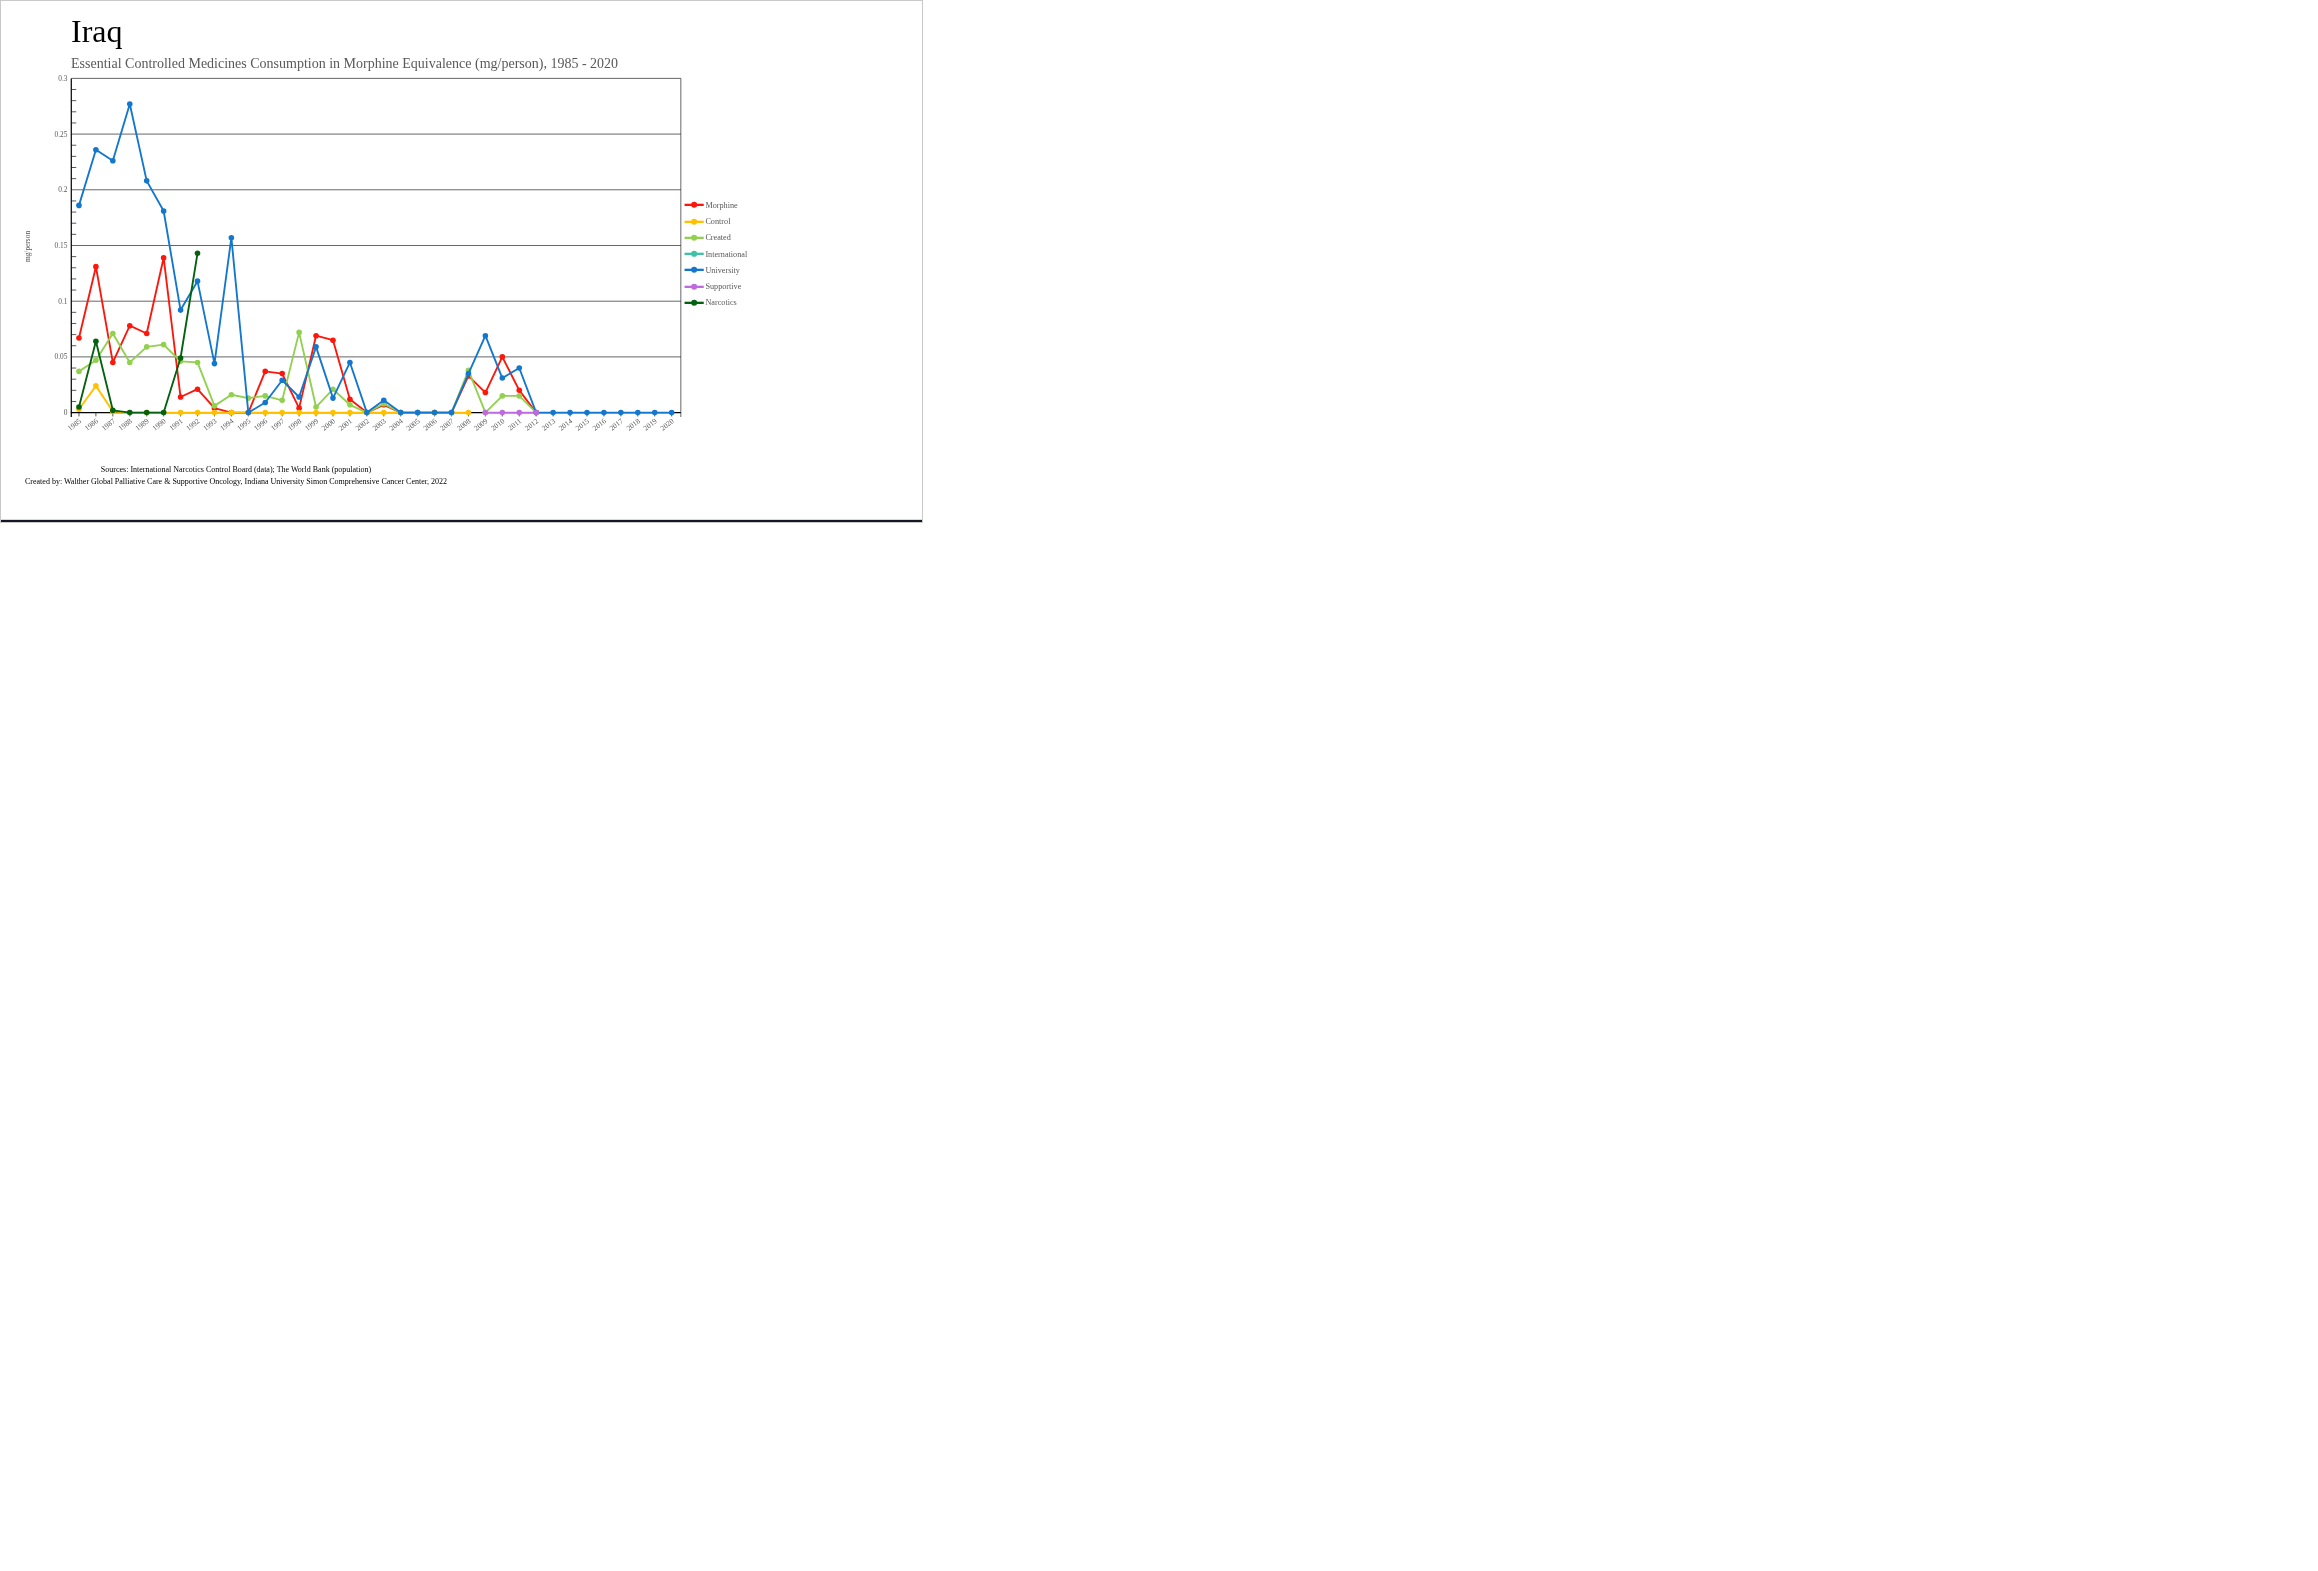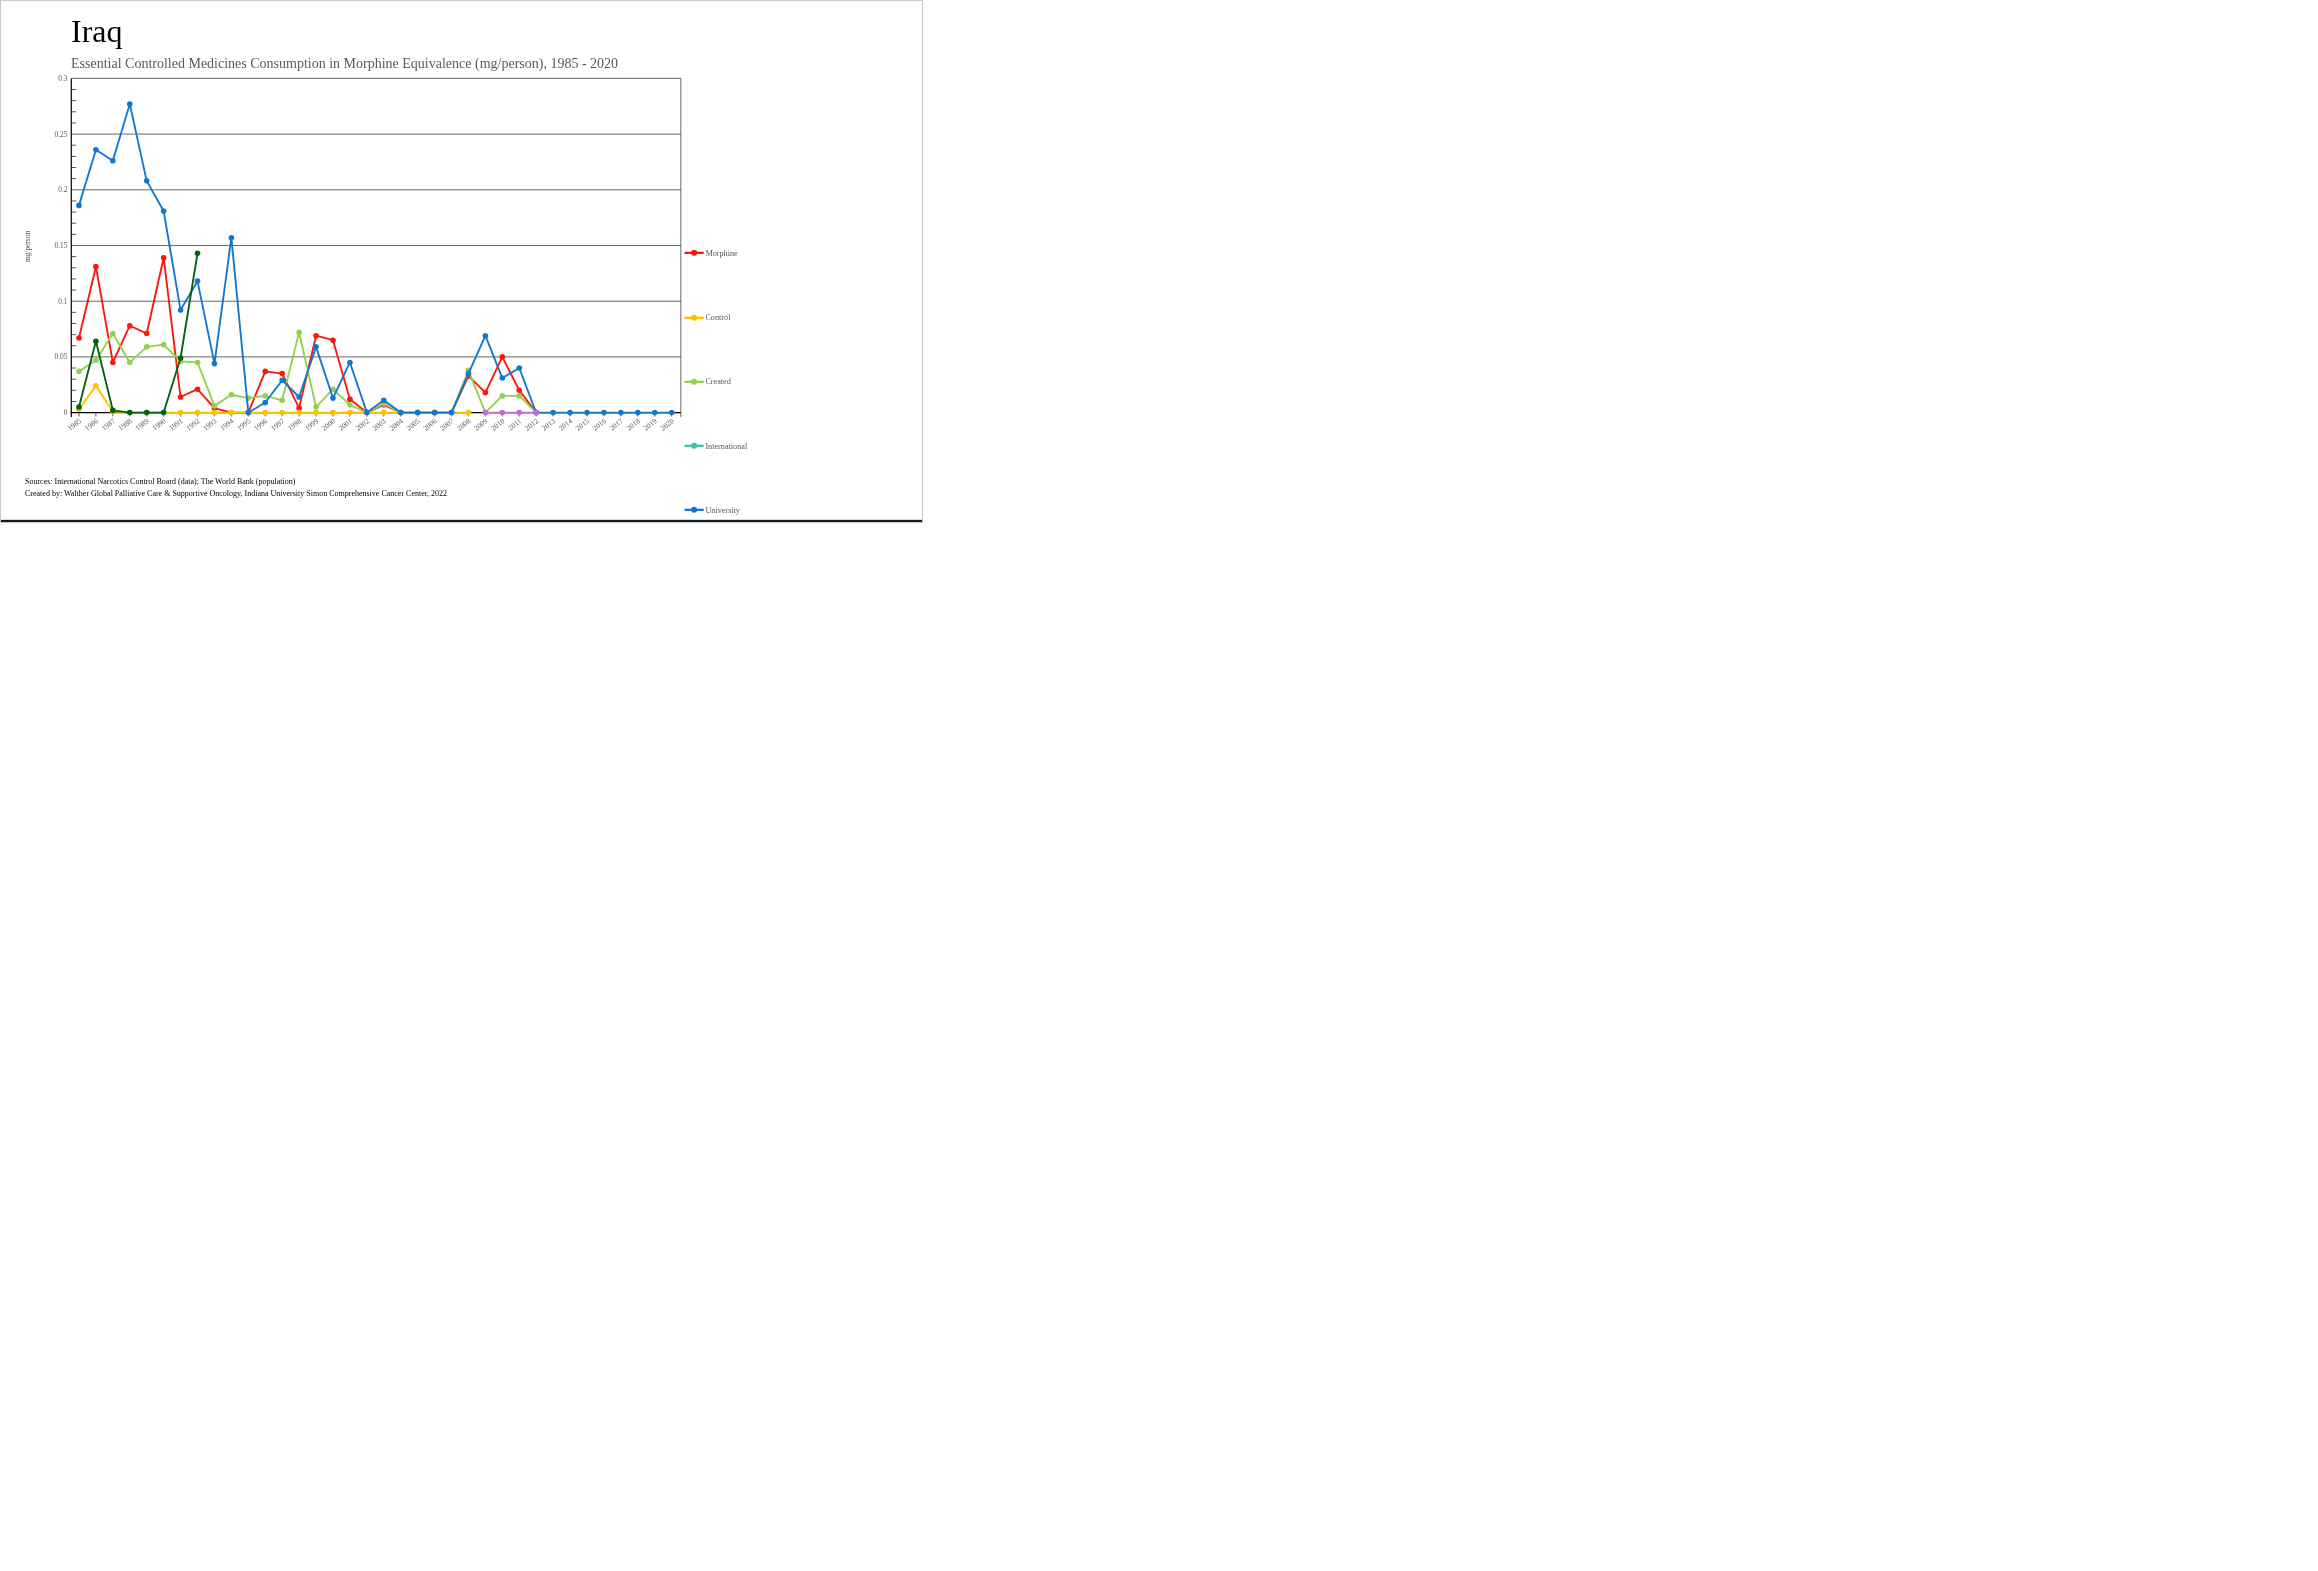--- a/index.html
+++ b/index.html
@@ -25,26 +25,26 @@
     font-size:7.4px;color:#595959;
     transform:rotate(-90deg);
     width:77px;text-align:center;
   }
   #plot-svg{position:absolute;left:0;top:0;}
   .axis-lab{fill:#595959;font-family:"Liberation Serif",serif;font-size:13.5px;}
   #legend{
     position:absolute;left:683px;top:196px;
     display:flex;flex-direction:column;
   }
-  .legend-item{display:flex;align-items:center;height:16.3px;margin-top:48px;}
+  .legend-item{display:flex;align-items:center;height:16.3px;}
   .legend-swatch{flex:0 0 20.3px;height:7.7px;margin-right:1.1px;}
   .legend-label{font-size:8.2px;color:#595959;white-space:nowrap;}
   #sources{
-    position:absolute;left:24px;top:475px;
-    font-size:8px;color:#000000;line-height:1.45;
+    position:absolute;left:24px;top:463px;
+    font-size:8px;color:#000000;line-height:1.45;text-align:center;
   }
   #bottom-strip-gray{position:absolute;left:0;right:0;bottom:1.6px;height:1.6px;background:#d9d9d9;}
   #bottom-strip-blue{position:absolute;left:0;right:0;bottom:0;height:1.6px;background:#131824;}
 </style>
 </head>
 <body>
 
 <div id="canvas">
   <div id="page-title">Iraq</div>
   <div id="page-subtitle">Essential Controlled Medicines Consumption in Morphine Equivalence (mg/person), 1985 - 2020</div>

